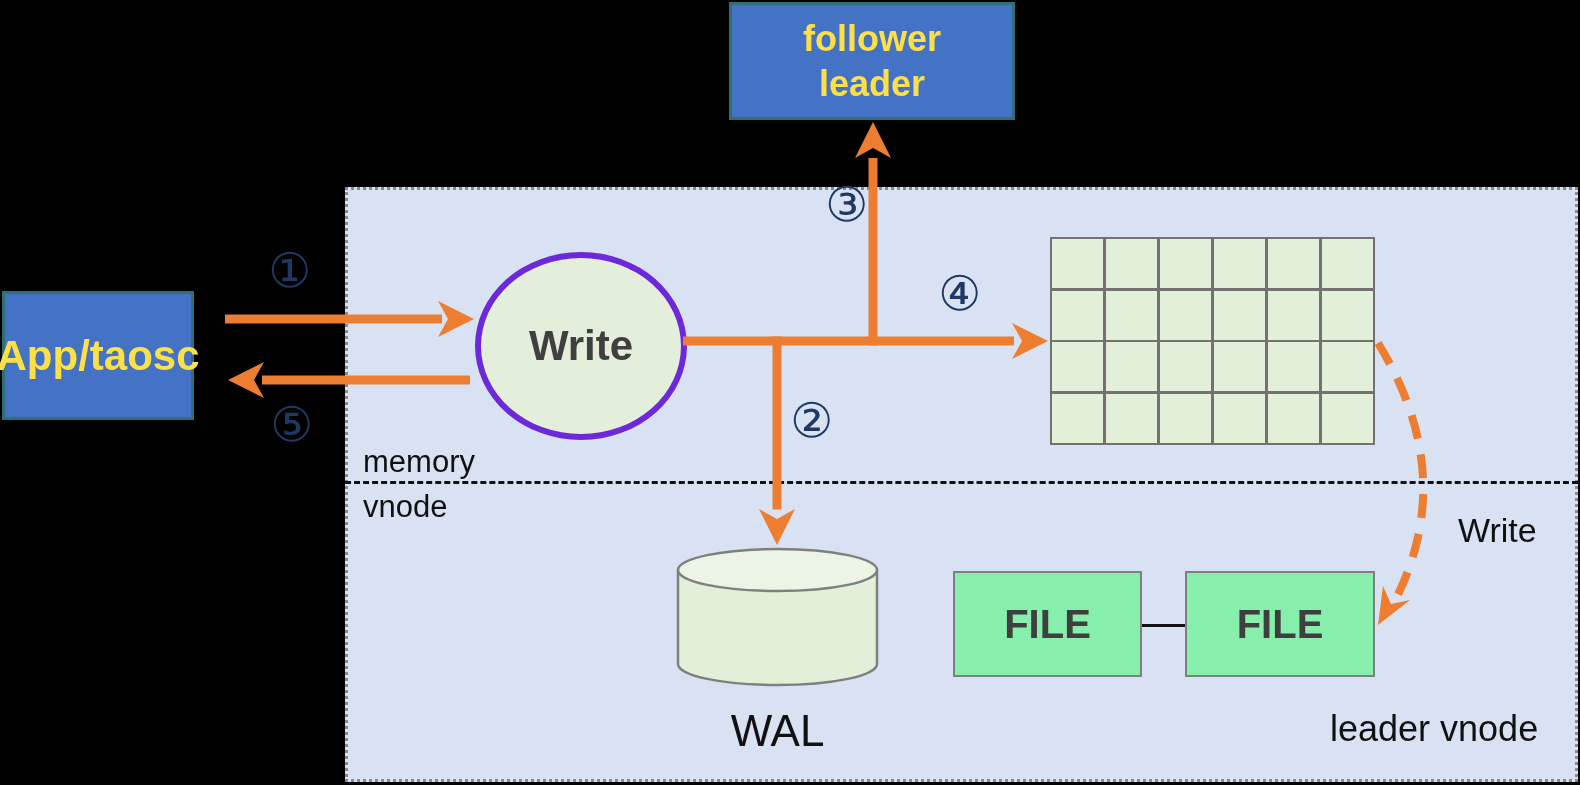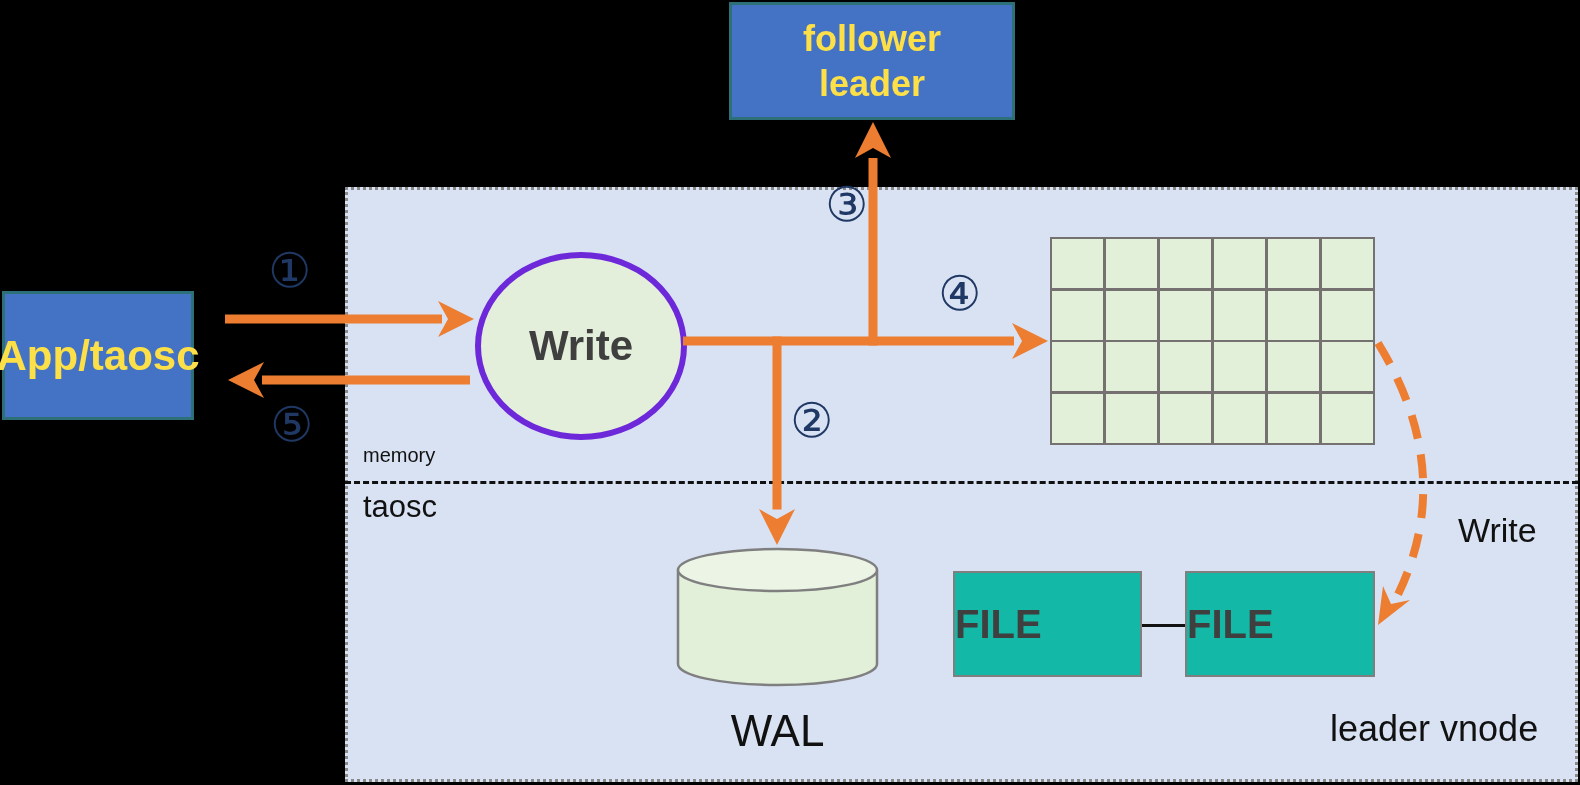--- a/index.html
+++ b/index.html
@@ -39,37 +39,37 @@
 
   
   .memtable-grid{
     left:1050px;top:237px;width:325px;height:208px;
     display:grid;background:#767171;border:2.5px solid #767171;gap:2.5px;z-index:2;
   }
   .memtable-grid .cell{background:#E2EFD9;}
 
   
   .file-box{
-    background:#14b8a6;border:2.5px solid #7F7F7F;color:#3F3F3F;
-    display:flex;align-items:center;
+    background:#86efac;border:2.5px solid #7F7F7F;color:#3F3F3F;
+    display:flex;align-items:center;justify-content:center;
     font-weight:bold;font-size:40px;z-index:2;
   }
   .file-left{left:953px;top:571px;width:189px;height:106px;}
   .file-right{left:1185px;top:571px;width:190px;height:106px;}
   .file-connector{left:1142px;top:624px;width:43px;height:3px;background:#111111;z-index:2;}
 
   
   .wal-cyl{left:676px;top:547px;width:203px;height:140px;z-index:2;}
 
   
   .arrows{left:0;top:0;width:1580px;height:785px;z-index:3;pointer-events:none;}
 
   
   .lbl{color:#111111;z-index:5;white-space:nowrap;}
-  .lbl-memory{left:363px;top:444px;font-size:20px;}
+  .lbl-memory{left:363px;top:444px;font-size:31px;}
   .lbl-disk{left:363px;top:489px;font-size:31px;}
   .lbl-wal{left:700px;top:706px;width:155px;text-align:center;font-size:44px;}
   .lbl-leader{left:1330px;top:708px;width:222px;text-align:left;font-size:36px;}
   .lbl-flush{left:1458px;top:511px;font-size:34px;}
 
   .step-num{
     color:#1F3864;font-size:48px;z-index:5;line-height:1;
     font-family:"DejaVu Sans",sans-serif;
   }
   .step-1{left:268px;top:246px;}
@@ -156,21 +156,21 @@
 
     <rect x="868.5" y="158" width="9" height="187.5"></rect>
     <polygon points="873,122 855,158 873,148 891,158"></polygon>
   </g>
 
   <path d="M 1378 343 Q 1462 480 1390 610" fill="none" stroke="#ED7D31" stroke-width="8" stroke-dasharray="24 16"></path>
   <polygon points="1378,625 1383,586 1391,604 1410,600" fill="#ED7D31"></polygon>
 </svg>
 
 <div class="abs lbl lbl-memory">memory</div>
-<div class="abs lbl lbl-disk">taosc</div>
+<div class="abs lbl lbl-disk">vnode</div>
 <div class="abs lbl lbl-wal">WAL</div>
 <div class="abs lbl lbl-leader">leader vnode</div>
 <div class="abs lbl lbl-flush">Write</div>
 
 <div class="abs step-num step-1">①</div>
 <div class="abs step-num step-2">②</div>
 <div class="abs step-num step-3">③</div>
 <div class="abs step-num step-4">④</div>
 <div class="abs step-num step-5">⑤</div>
 

